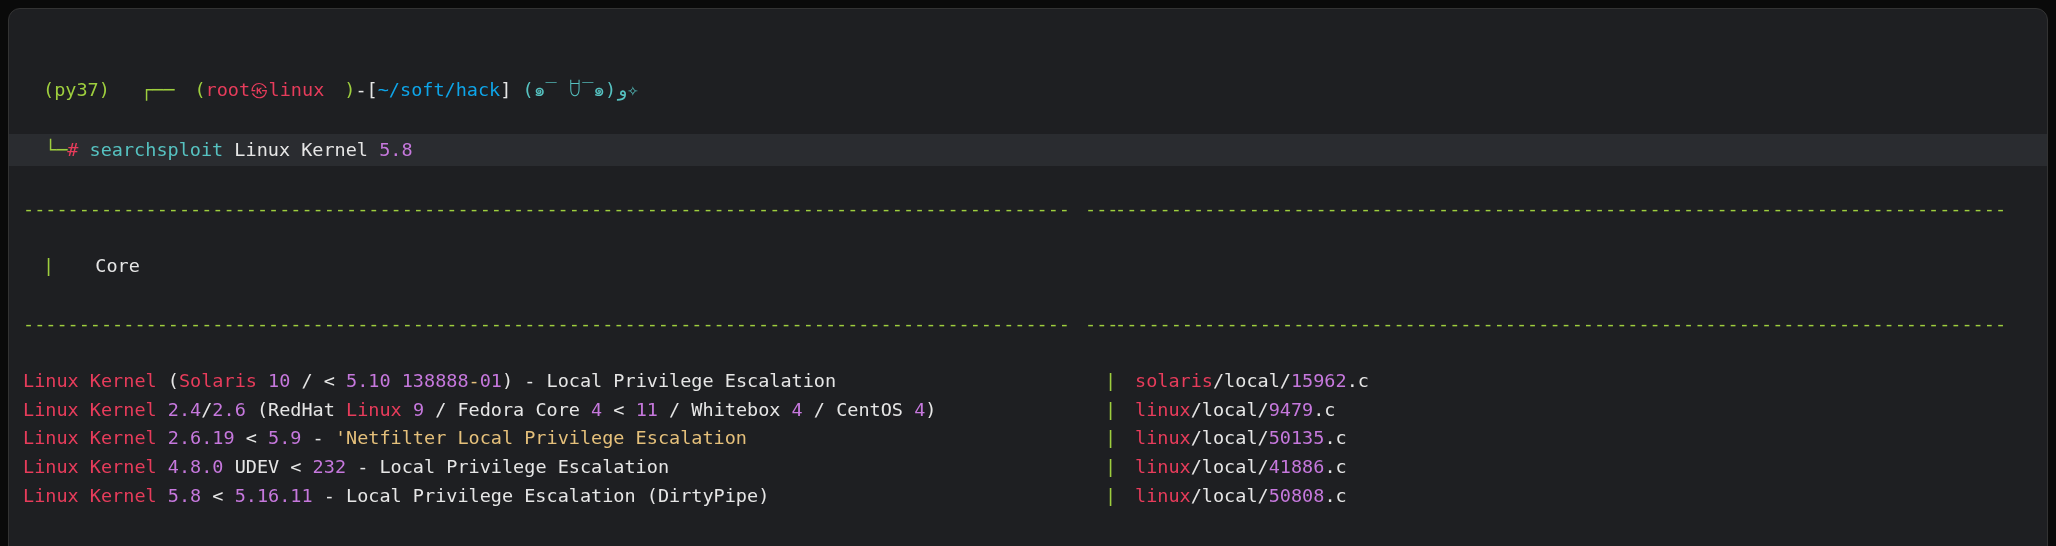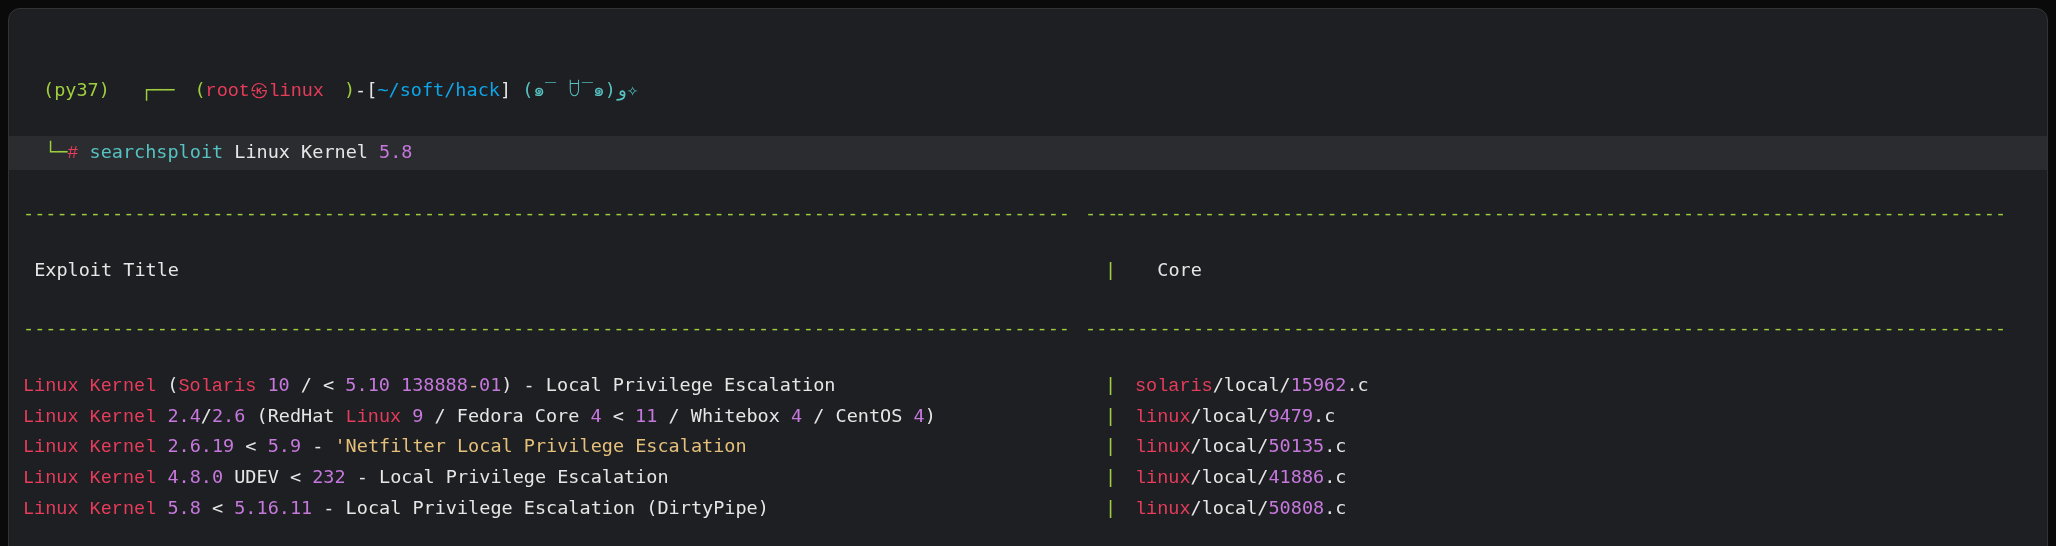--- a/index.html
+++ b/index.html
@@ -20,40 +20,40 @@
     white-space:pre;
     overflow:hidden;
     position:relative;
   }
   .cmdline{
     background:#2a2c30;
     margin:0 -14px;
     padding:2px 16px;
   }
   .g{color:#9ece3e;margin-left:20px;} 
-  .r{color:#e73c5b;font-family:Liberation Mono, monospace;} 
+  .r{color:#e73c5b;} 
   .p{color:#c678dd;} 
   .b{color:#0ea5e9;} 
   .c{color:#56c2c1;margin-top:44px;} 
   .w{color:#e6e6e6;}
   .y{color:#e5c07b;}
   .dash{color:#9ece3e;letter-spacing:0;}
   .row{display:flex;}
   .col-title{width:1062px;flex:0 0 1062px;}
   .col-path{flex:1;}
   .sep{color:#9ece3e;width:30px;flex:0 0 30px;}
 </style>
 </head>
 <body>
 
 <div class="term">
 
 <div><span class="g">(py37)</span><span class="w"> </span><span class="g">┌──</span><span class="g">(</span><span class="r">root</span><span class="r">㉿</span><span class="r">linux</span><span class="g">)</span><span class="w">-</span><span class="w">[</span><span class="b">~/soft/hack</span><span class="w">]</span><span class="c"> (๑‾ ꇴ‾๑)و✧</span></div>
 <div class="cmdline"><span class="g">└─</span><span class="r"># </span><span class="c">searchsploit</span><span class="w"> Linux Kernel </span><span class="p">5.8</span></div>
 <div class="row"><span class="col-title dash" id="dash-title-1">----------------------------------------------------------------------------------------------</span><span class="sep dash" id="dash-sep-1">---</span><span class="col-path dash" id="dash-path-1">--------------------------------------------------------------------------------</span></div>
-<div class="row"><span class="col-title w"> Exploit Title</span><span class="sep g">| </span><span class="col-path w">  Core</span></div>
+<div class="row"><span class="sep g">| </span><span class="col-path w">  Core</span></div>
 <div class="row"><span class="col-title dash" id="dash-title-2">----------------------------------------------------------------------------------------------</span><span class="sep dash" id="dash-sep-2">---</span><span class="col-path dash" id="dash-path-2">--------------------------------------------------------------------------------</span></div>
 <div id="rows-container"><div class="row"><span class="col-title"><span class="r">Linux Kernel</span><span class="w"> (</span><span class="r">Solaris</span><span class="w"> </span><span class="p">10</span><span class="w"> / &lt; </span><span class="p">5.10</span><span class="w"> </span><span class="p">138888</span><span class="y">-</span><span class="p">01</span><span class="w">) - Local Privilege Escalation</span></span><span class="sep g">| </span><span class="col-path"><span class="r">solaris</span><span class="w">/local/</span><span class="p">15962</span><span class="w">.c</span></span></div><div class="row"><span class="col-title"><span class="r">Linux Kernel</span><span class="w"> </span><span class="p">2.4</span><span class="w">/</span><span class="p">2.6</span><span class="w"> (RedHat </span><span class="r">Linux</span><span class="w"> </span><span class="p">9</span><span class="w"> / Fedora Core </span><span class="p">4</span><span class="w"> &lt; </span><span class="p">11</span><span class="w"> / Whitebox </span><span class="p">4</span><span class="w"> / CentOS </span><span class="p">4</span><span class="w">)</span></span><span class="sep g">| </span><span class="col-path"><span class="r">linux</span><span class="w">/local/</span><span class="p">9479</span><span class="w">.c</span></span></div><div class="row"><span class="col-title"><span class="r">Linux Kernel</span><span class="w"> </span><span class="p">2.6.19</span><span class="w"> &lt; </span><span class="p">5.9</span><span class="w"> - </span><span class="y">'Netfilter Local Privilege Escalation</span></span><span class="sep g">| </span><span class="col-path"><span class="r">linux</span><span class="w">/local/</span><span class="p">50135</span><span class="w">.c</span></span></div><div class="row"><span class="col-title"><span class="r">Linux Kernel</span><span class="w"> </span><span class="p">4.8.0</span><span class="w"> UDEV &lt; </span><span class="p">232</span><span class="w"> - Local Privilege Escalation</span></span><span class="sep g">| </span><span class="col-path"><span class="r">linux</span><span class="w">/local/</span><span class="p">41886</span><span class="w">.c</span></span></div><div class="row"><span class="col-title"><span class="r">Linux Kernel</span><span class="w"> </span><span class="p">5.8</span><span class="w"> &lt; </span><span class="p">5.16.11</span><span class="w"> - Local Privilege Escalation (DirtyPipe)</span></span><span class="sep g">| </span><span class="col-path"><span class="r">linux</span><span class="w">/local/</span><span class="p">50808</span><span class="w">.c</span></span></div></div>
 <div class="row"><span class="col-title dash" id="dash-title-3">----------------------------------------------------------------------------------------------</span><span class="sep dash" id="dash-sep-3">---</span><span class="col-path dash" id="dash-path-3">--------------------------------------------------------------------------------</span></div>
 
 
 
 </div>
 
 </body></html>

